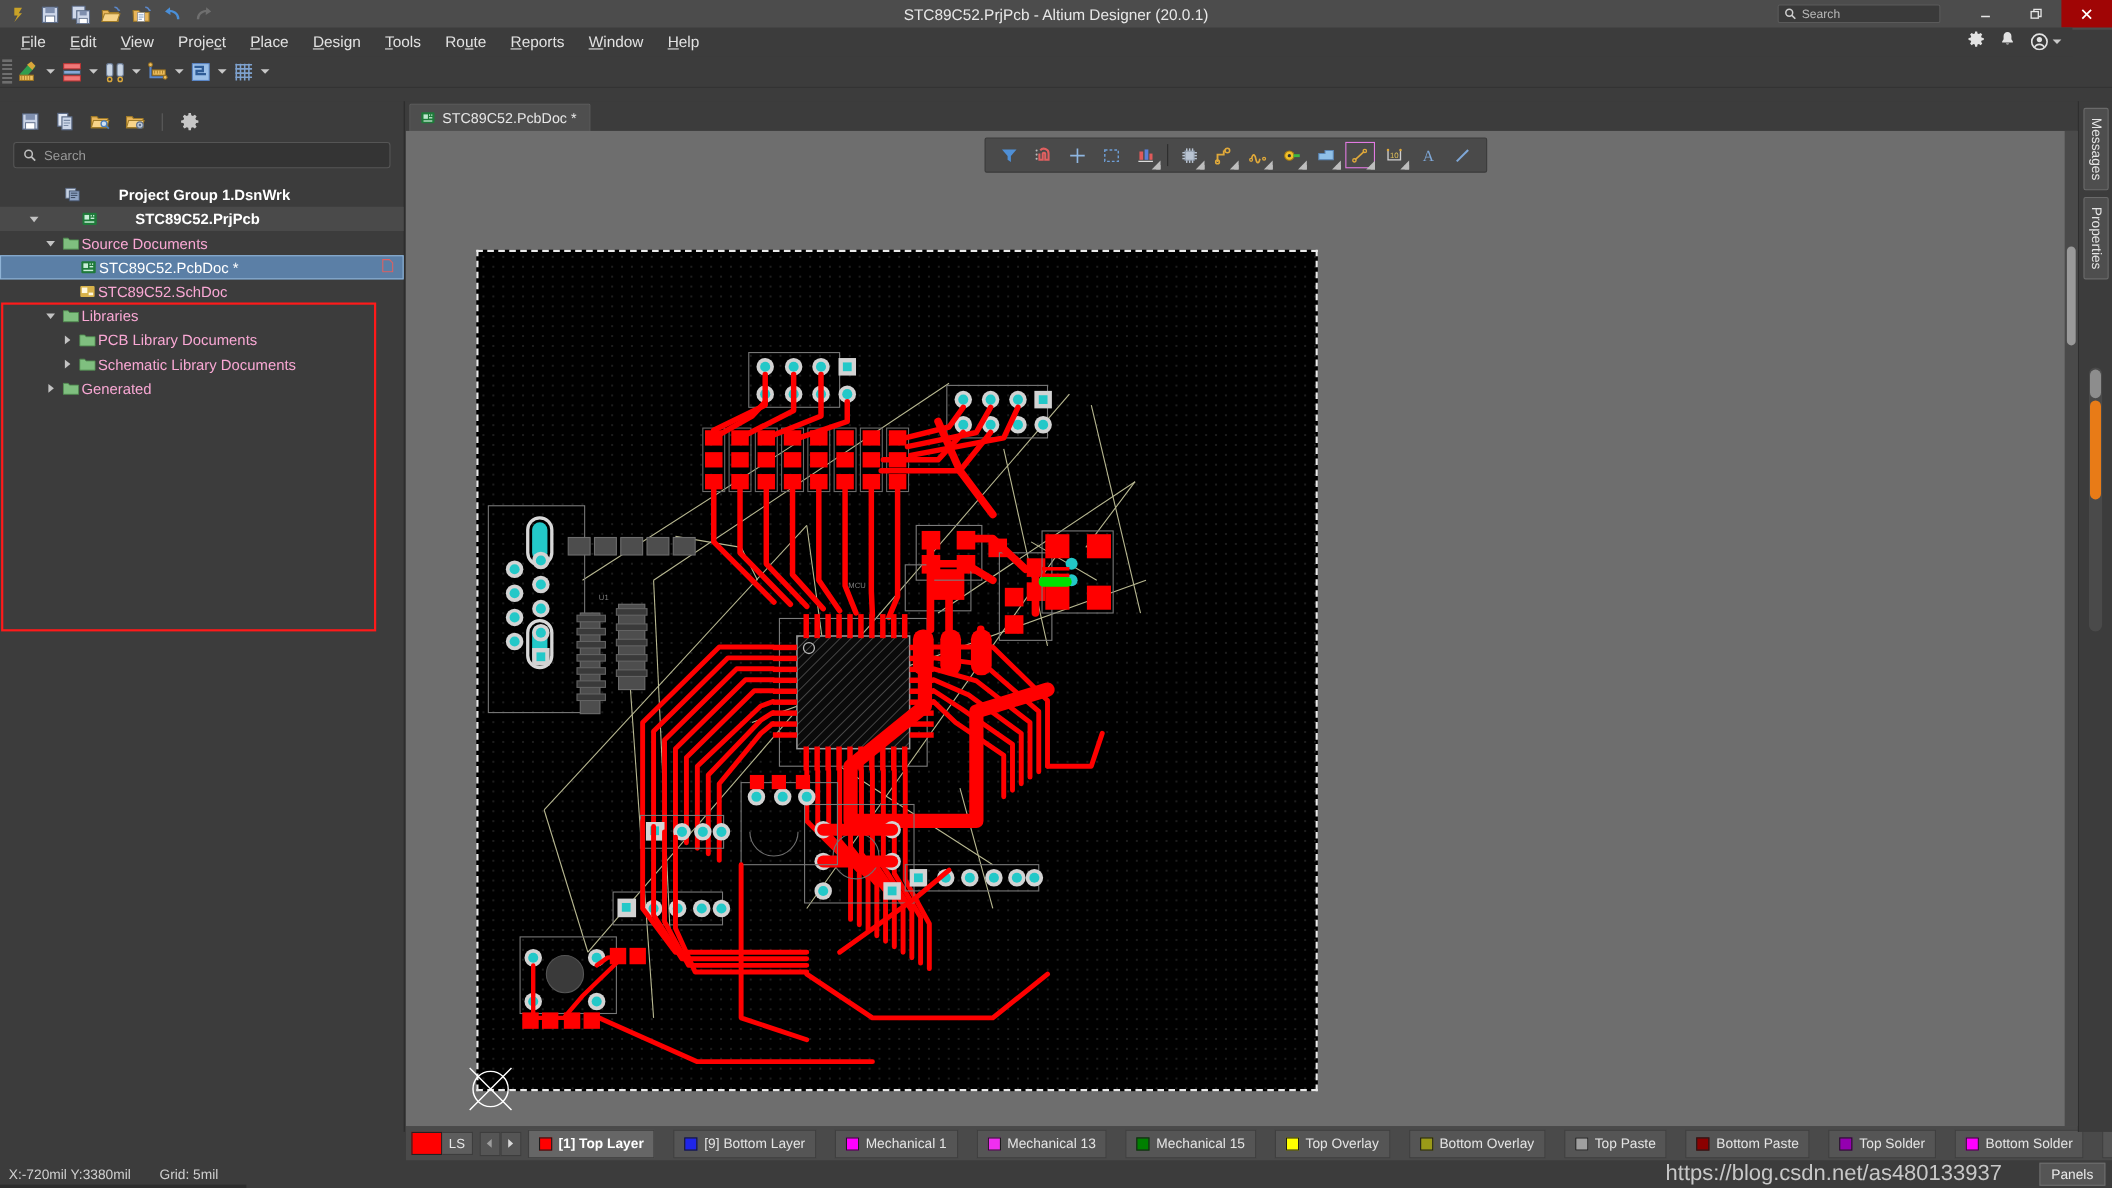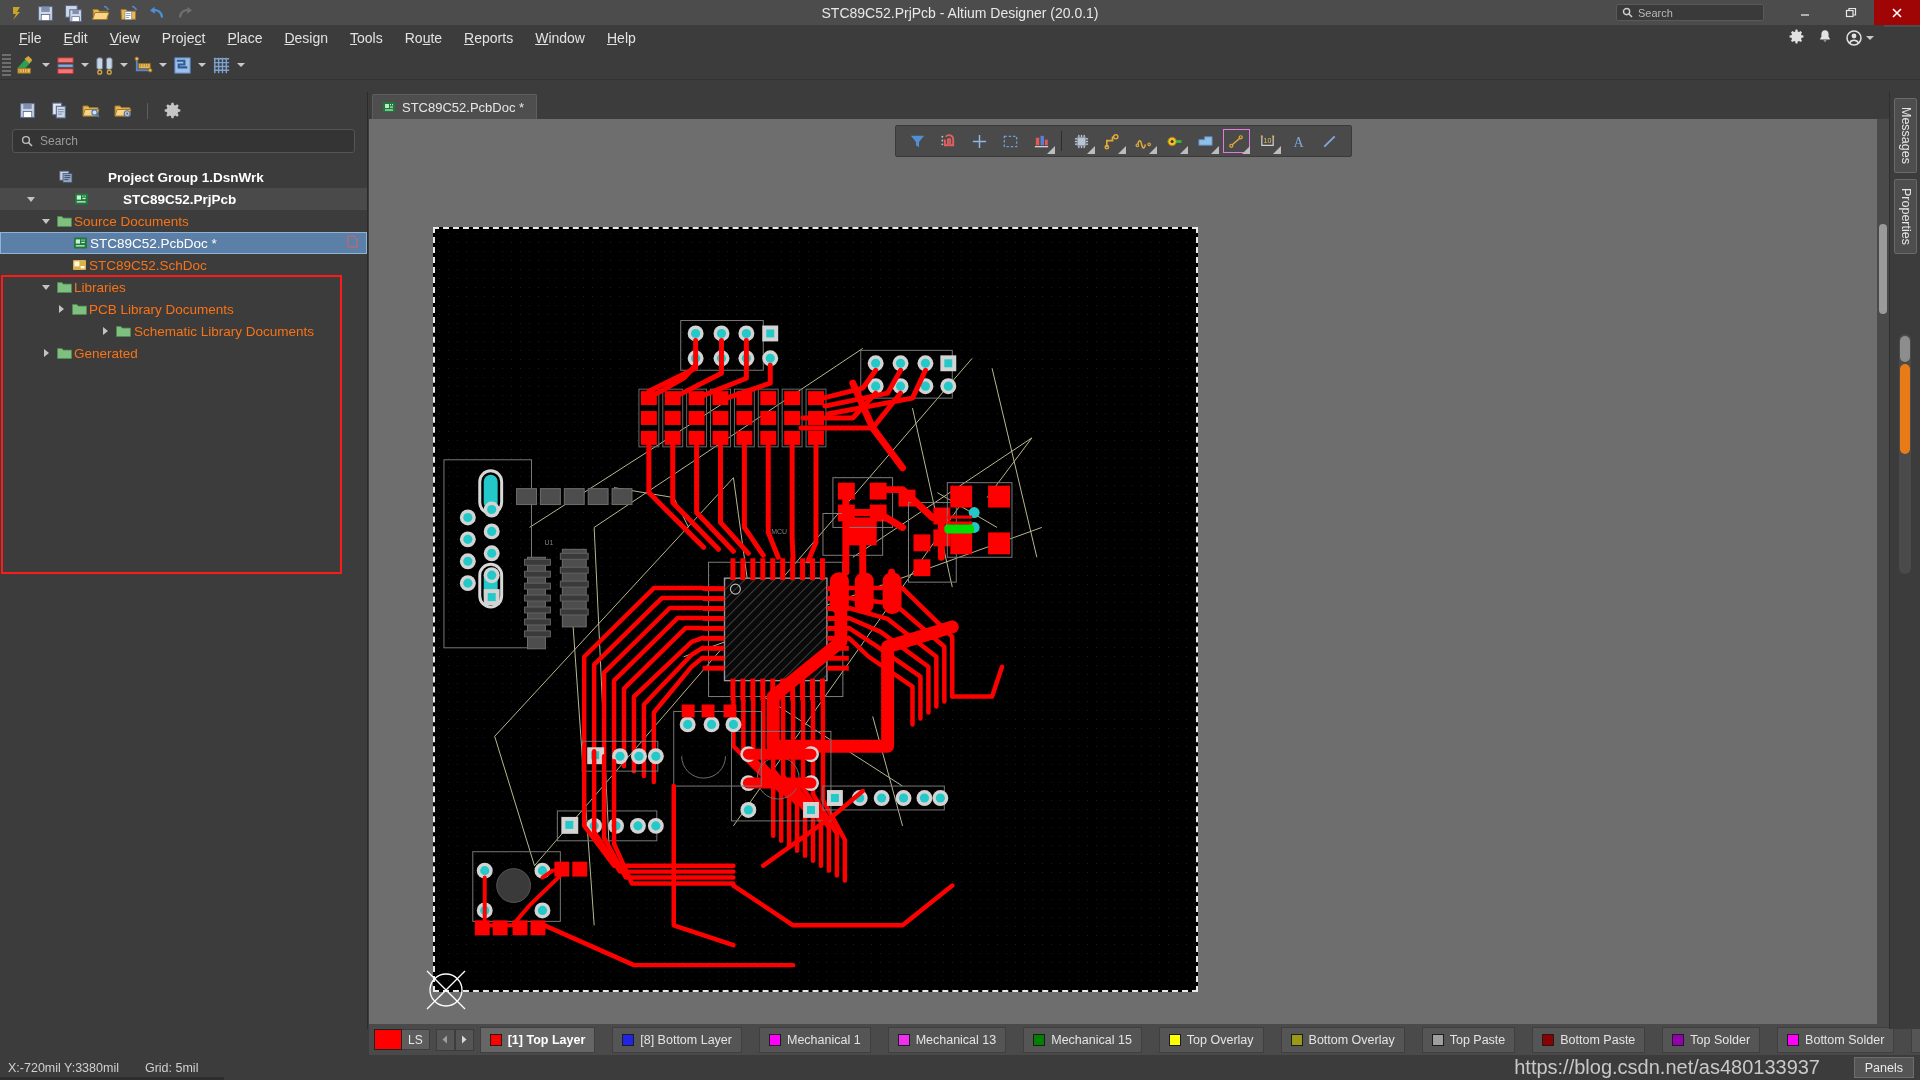--- a/index.html
+++ b/index.html
@@ -102,21 +102,21 @@
     background: #5b7fa6; border: 1px solid #8fb3d6; color: #fff;
   }
   .tw-arrow {
     width: 16px; display: flex; align-items: center; justify-content: center; flex: none;
   }
   .tri-down { width: 0; height: 0; border-left: 4px solid transparent;
     border-right: 4px solid transparent; border-top: 5px solid #c3c3c3; }
   .tri-right { width: 0; height: 0; border-top: 4px solid transparent;
     border-bottom: 4px solid transparent; border-left: 5px solid #c3c3c3; }
   .tw-icon { width: 20px; display: flex; align-items: center; justify-content: center; flex: none; }
-  .tw-label { color: #f97316; }
+  .tw-label { color: #f9a8d4; }
   .tree-row.sel .tw-label, .tree-row.bold .tw-label { color: inherit; }
   .doc-badge { margin-left: auto; }
 
   .redbox {
     position: absolute; left: 1px; top: 183px; width: 341px; height: 299px;
     border: 2px solid #ff1a1a; pointer-events: none; z-index: 30;
   }
 
   
   .doctabbar {
@@ -576,21 +576,21 @@
           <span class="tw-arrow">
             <span class="tri-right"></span>
           </span>
           <span class="tw-icon">
             <svg width="15" height="14" viewBox="0 0 15 14">
               <path d="M0.5 2.5h4.5l1.2 1.6h8.3v8.4H0.5z" fill="#7fbf7f" stroke="#4f8a4f" stroke-width="0.8"></path>
             </svg>
           </span>
           <span class="tw-label">PCB Library Documents</span>
         </div>
-        <div class="tree-row" style="padding-left: 53px; justify-content: center;">
+        <div class="tree-row" style="padding-left: 53px;">
           <span class="tw-arrow">
             <span class="tri-right"></span>
           </span>
           <span class="tw-icon">
             <svg width="15" height="14" viewBox="0 0 15 14">
               <path d="M0.5 2.5h4.5l1.2 1.6h8.3v8.4H0.5z" fill="#7fbf7f" stroke="#4f8a4f" stroke-width="0.8"></path>
             </svg>
           </span>
           <span class="tw-label">Schematic Library Documents</span>
         </div>
@@ -1245,21 +1245,21 @@
           </svg>
       </div>
     </div>
     <div id="layer-tabs" style="display:flex;align-items:center;gap:15px;">
         <div class="layertab active">
           <span class="lt-sw" style="background: rgb(255, 0, 0);"></span>
           <span>[1] Top Layer</span>
         </div>
         <div class="layertab">
           <span class="lt-sw" style="background: rgb(31, 37, 232);"></span>
-          <span>[8] Bottom Layer</span>
+          <span>[9] Bottom Layer</span>
         </div>
         <div class="layertab">
           <span class="lt-sw" style="background: rgb(255, 0, 255);"></span>
           <span>Mechanical 1</span>
         </div>
         <div class="layertab">
           <span class="lt-sw" style="background: rgb(240, 47, 240);"></span>
           <span>Mechanical 13</span>
         </div>
         <div class="layertab">

